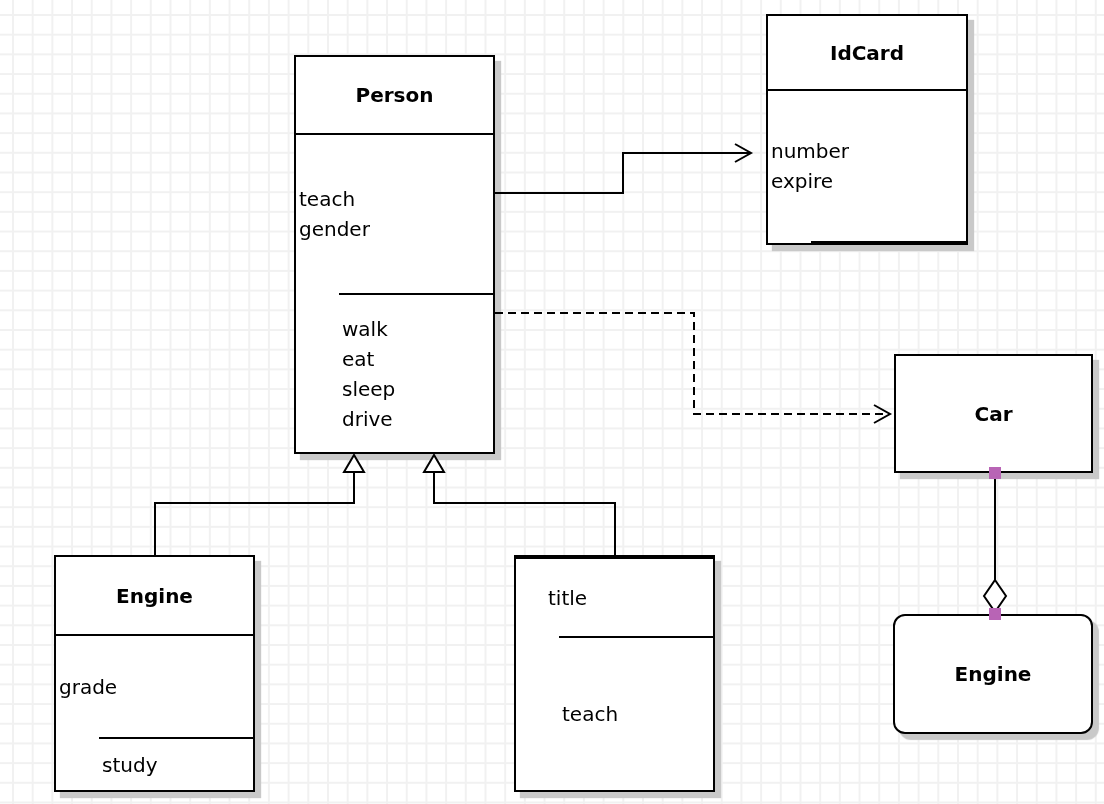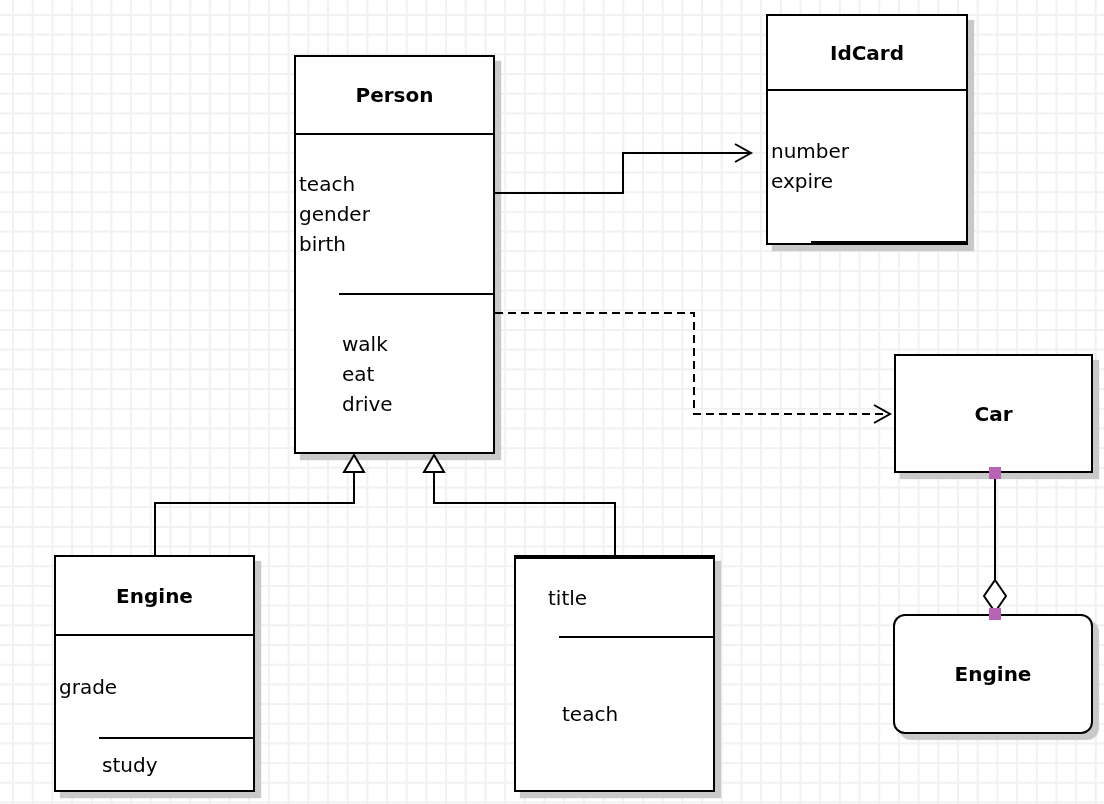--- a/index.html
+++ b/index.html
@@ -82,25 +82,25 @@
 </head>
 <body>
 
 <div class="canvas">
 
   <div class="cls" id="person">
     <div class="ttl">Person</div>
     <div class="sec attrs">
       <div class="mem">teach</div>
       <div class="mem">gender</div>
-      <div class="mem">birth</div>
     </div>
     <div class="sec methods">
       <div class="mem">walk</div>
       <div class="mem">eat</div>
+      <div class="mem">sleep</div>
       <div class="mem">drive</div>
     </div>
   </div>
 
   <div class="cls" id="idcard">
     <div class="ttl">IdCard</div>
     <div class="sec attrs">
       <div class="mem">number</div>
       <div class="mem">expire</div>
     </div>

